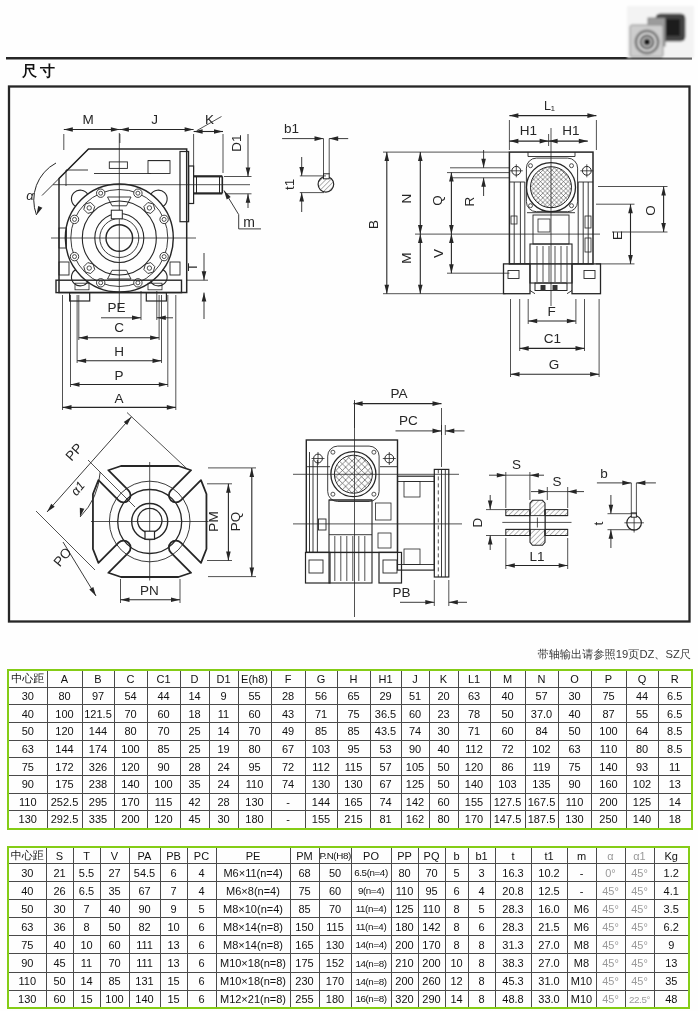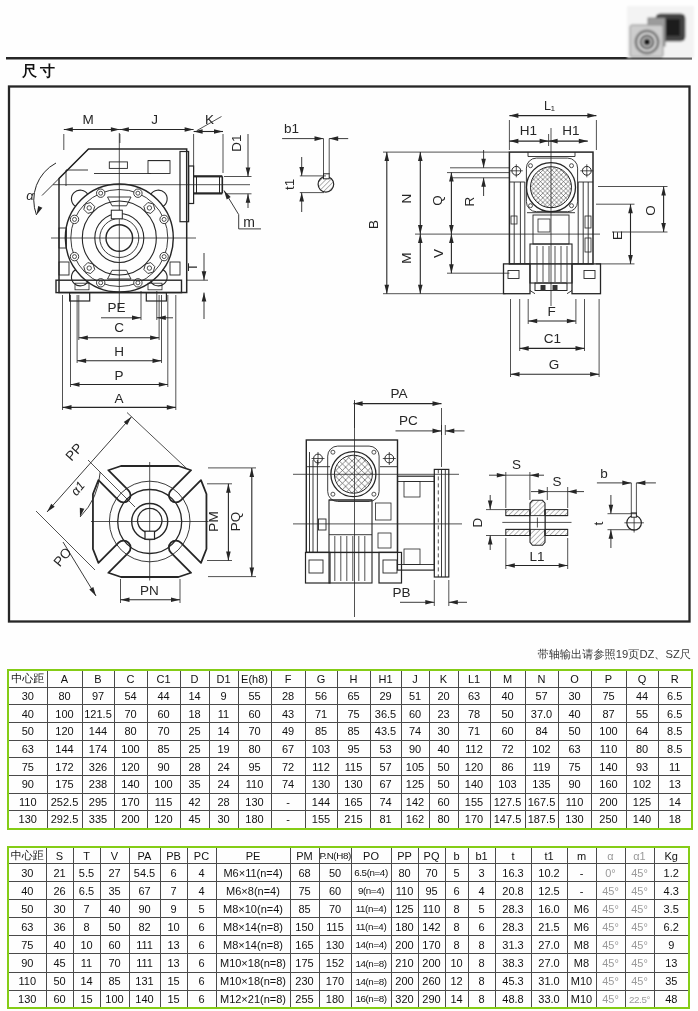--- a/index.html
+++ b/index.html
@@ -1017,21 +1017,21 @@
           <td class="sm">9(n=4)</td>
           <td>110</td>
           <td>95</td>
           <td>6</td>
           <td>4</td>
           <td>20.8</td>
           <td>12.5</td>
           <td>-</td>
           <td class="gy">45°</td>
           <td class="gy">45°</td>
-          <td>4.3</td>
+          <td>4.1</td>
         </tr>
         <tr style="height:18.1px">
           <td>50</td>
           <td>30</td>
           <td>7</td>
           <td>40</td>
           <td>90</td>
           <td>9</td>
           <td>5</td>
           <td>M8×10(n=4)</td>

